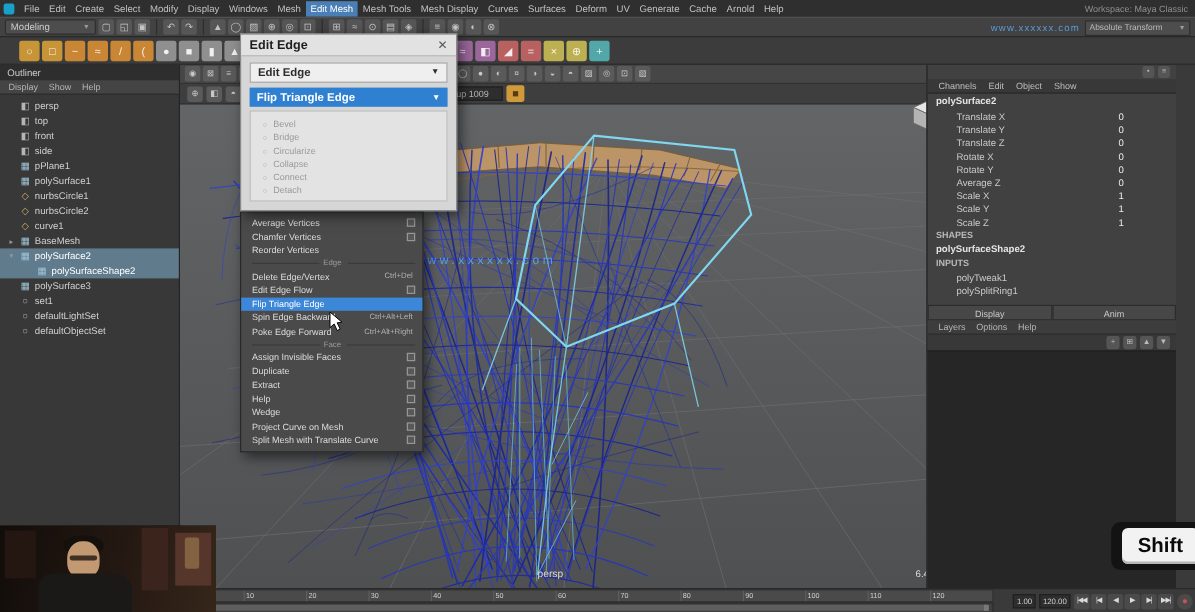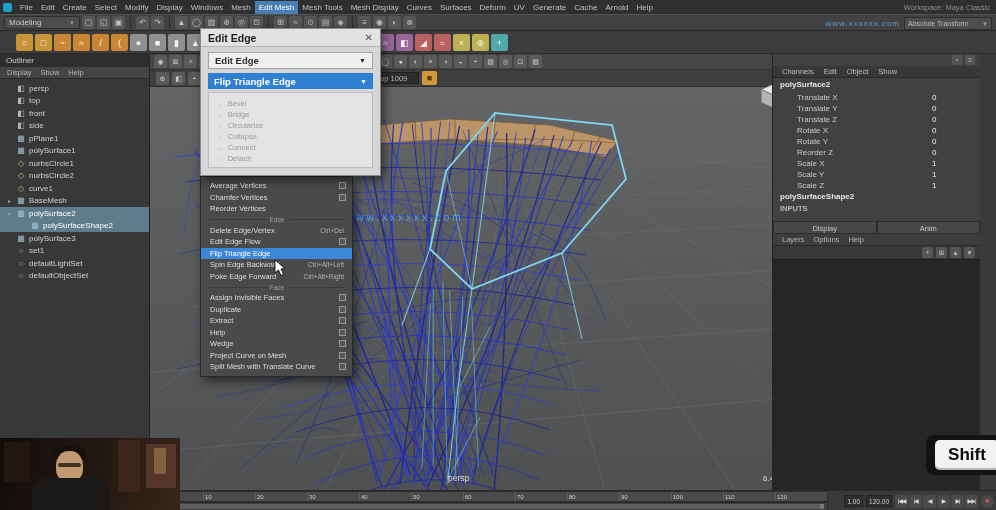--- a/index.html
+++ b/index.html
@@ -851,42 +851,52 @@
       <span class="nm">Rotate X</span>
       <span class="val">0</span>
     </div>
 
     <div class="cb-row">
       <span class="nm">Rotate Y</span>
       <span class="val">0</span>
     </div>
 
     <div class="cb-row">
-      <span class="nm">Reorder Z</span>
+      <span class="nm">Average Z</span>
       <span class="val">0</span>
     </div>
 
     <div class="cb-row">
       <span class="nm">Scale X</span>
       <span class="val">1</span>
     </div>
 
     <div class="cb-row">
       <span class="nm">Scale Y</span>
       <span class="val">1</span>
     </div>
 
     <div class="cb-row">
       <span class="nm">Scale Z</span>
       <span class="val">1</span>
     </div>
 
   </div>
+    <div class="cb-section">SHAPES</div>
     <div class="cb-node">polySurfaceShape2</div>
     <div class="cb-section">INPUTS</div>
+    <div id="cb-inputs">
+    <div class="cb-row">
+      <span class="nm">polyTweak1</span>
+    </div>
+
+    <div class="cb-row">
+      <span class="nm">polySplitRing1</span>
+    </div>
+  </div>
 
     <div class="layer-tabs" id="layer-tabs">
     <span class="layer-tab">Display</span>
 
     <span class="layer-tab">Anim</span>
   </div>
     <div class="layer-menus" id="layer-menus">
     <span>Layers</span>
 
     <span>Options</span>

